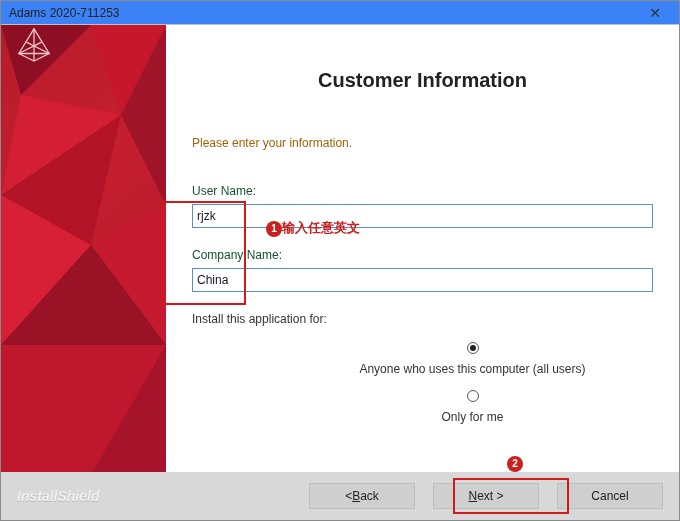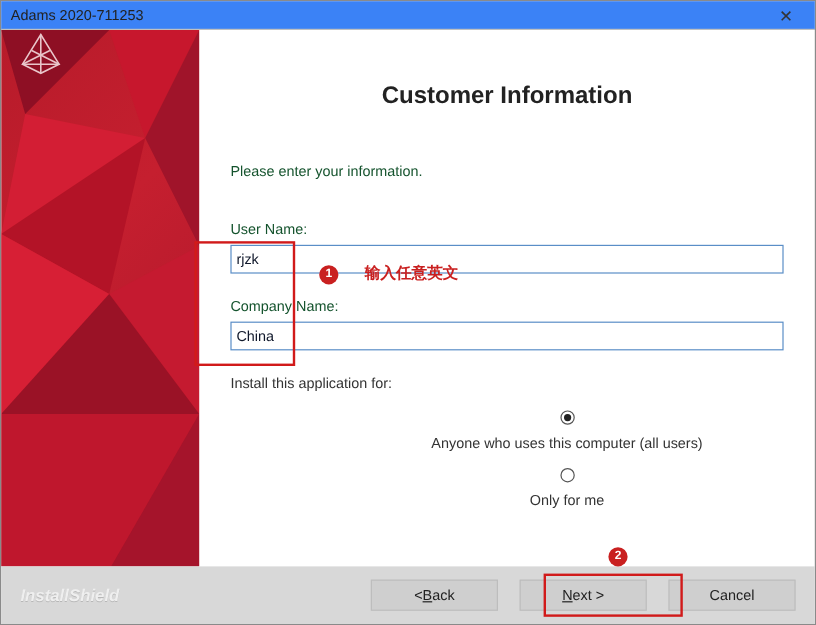--- a/index.html
+++ b/index.html
@@ -67,21 +67,21 @@
   }
   h1.page-title {
     text-align: center;
     font-size: 20px;
     font-weight: 600;
     color: #222;
     margin: 22px 0 44px 0;
   }
   .instr {
     font-size: 12px;
-    color: #14532d;
+    color: #a16207;
     margin-bottom: 34px;
   }
   .field-label {
     font-size: 12px;
     color: #14532d;
     margin-bottom: 6px;
   }
   .text-input {
     width: 100%;
     height: 24px;
@@ -232,21 +232,21 @@
         </div>
 
         <div class="radio-row">
           <span class="radio-dot"></span>
           <span>Only for me</span>
         </div>
       </div>
 
       <div class="anno-box" style="left:-4px; top:176px; width:84px; height:104px;"></div>
       <span class="anno-badge" style="left:100px; top:196px;">1</span>
-      <span class="anno-text" style="left:138px; top:194px;">输入任意英文</span>
+      <span class="anno-text" style="left:116px; top:194px;">输入任意英文</span>
 
     </div>
   </div>
 
   <div class="footer">
     <span class="brand">InstallShield</span>
     <span class="spacer"></span>
 
     <button class="btn">
       <span>&lt; </span>

